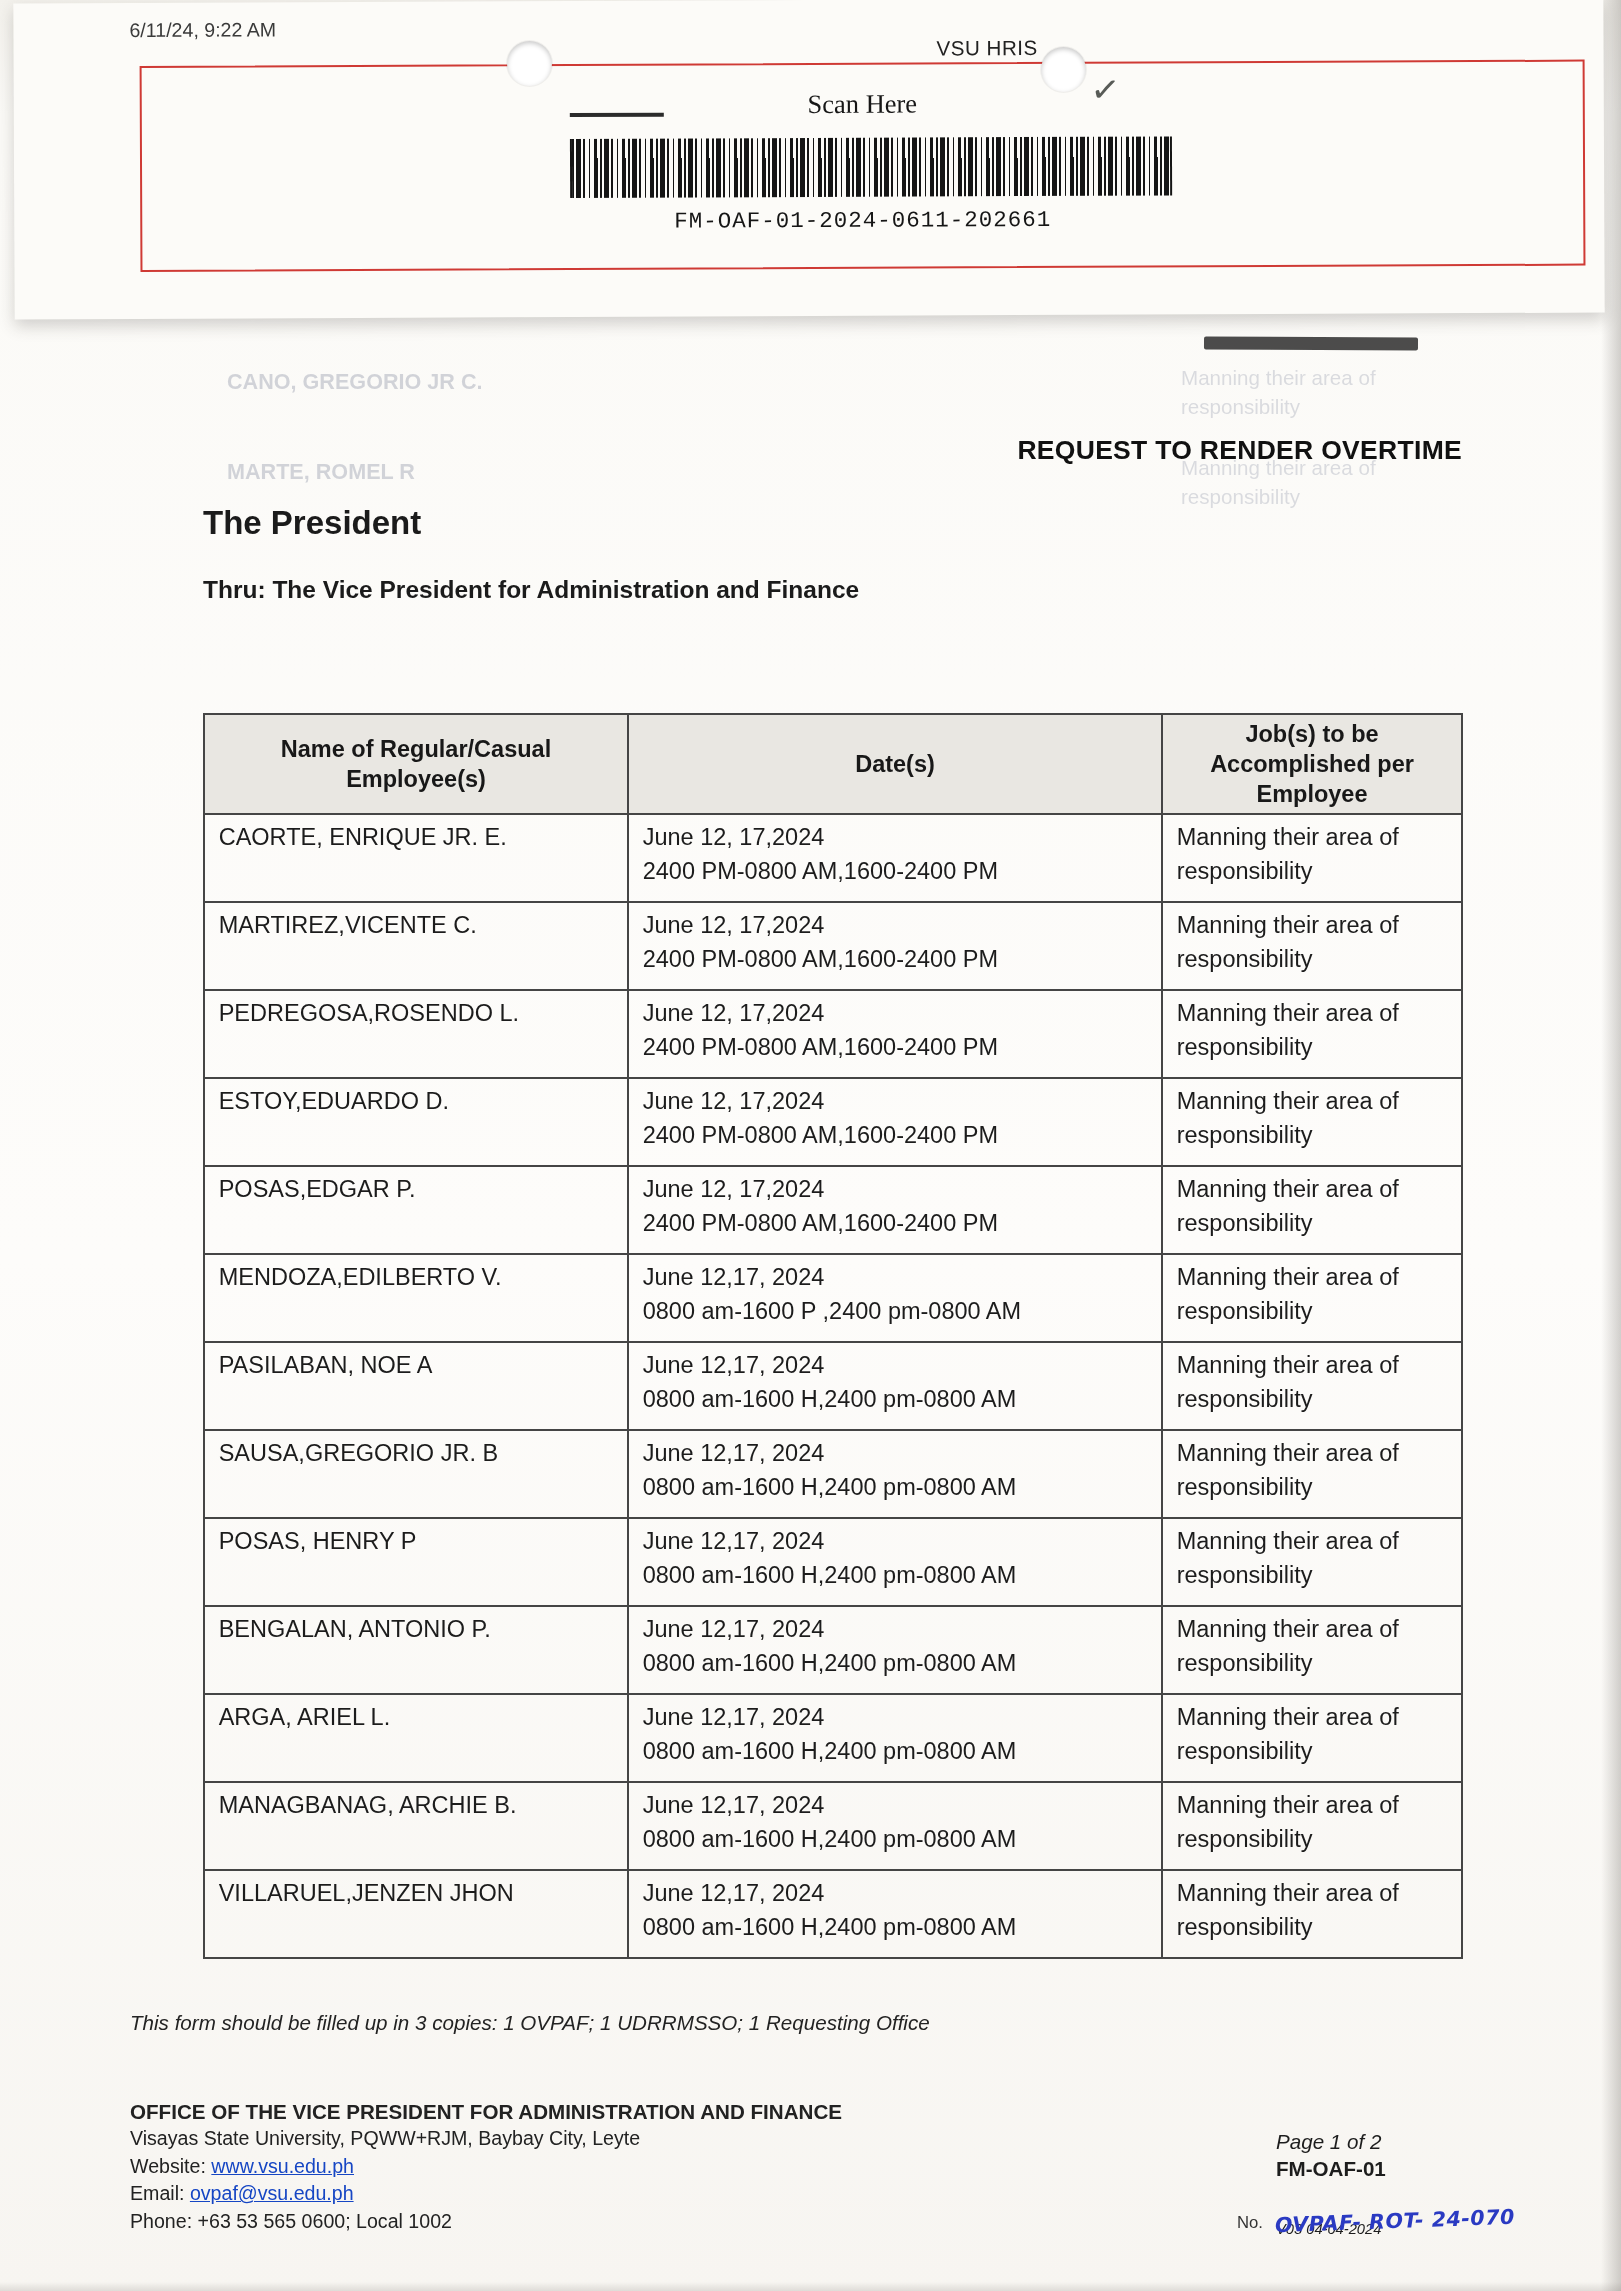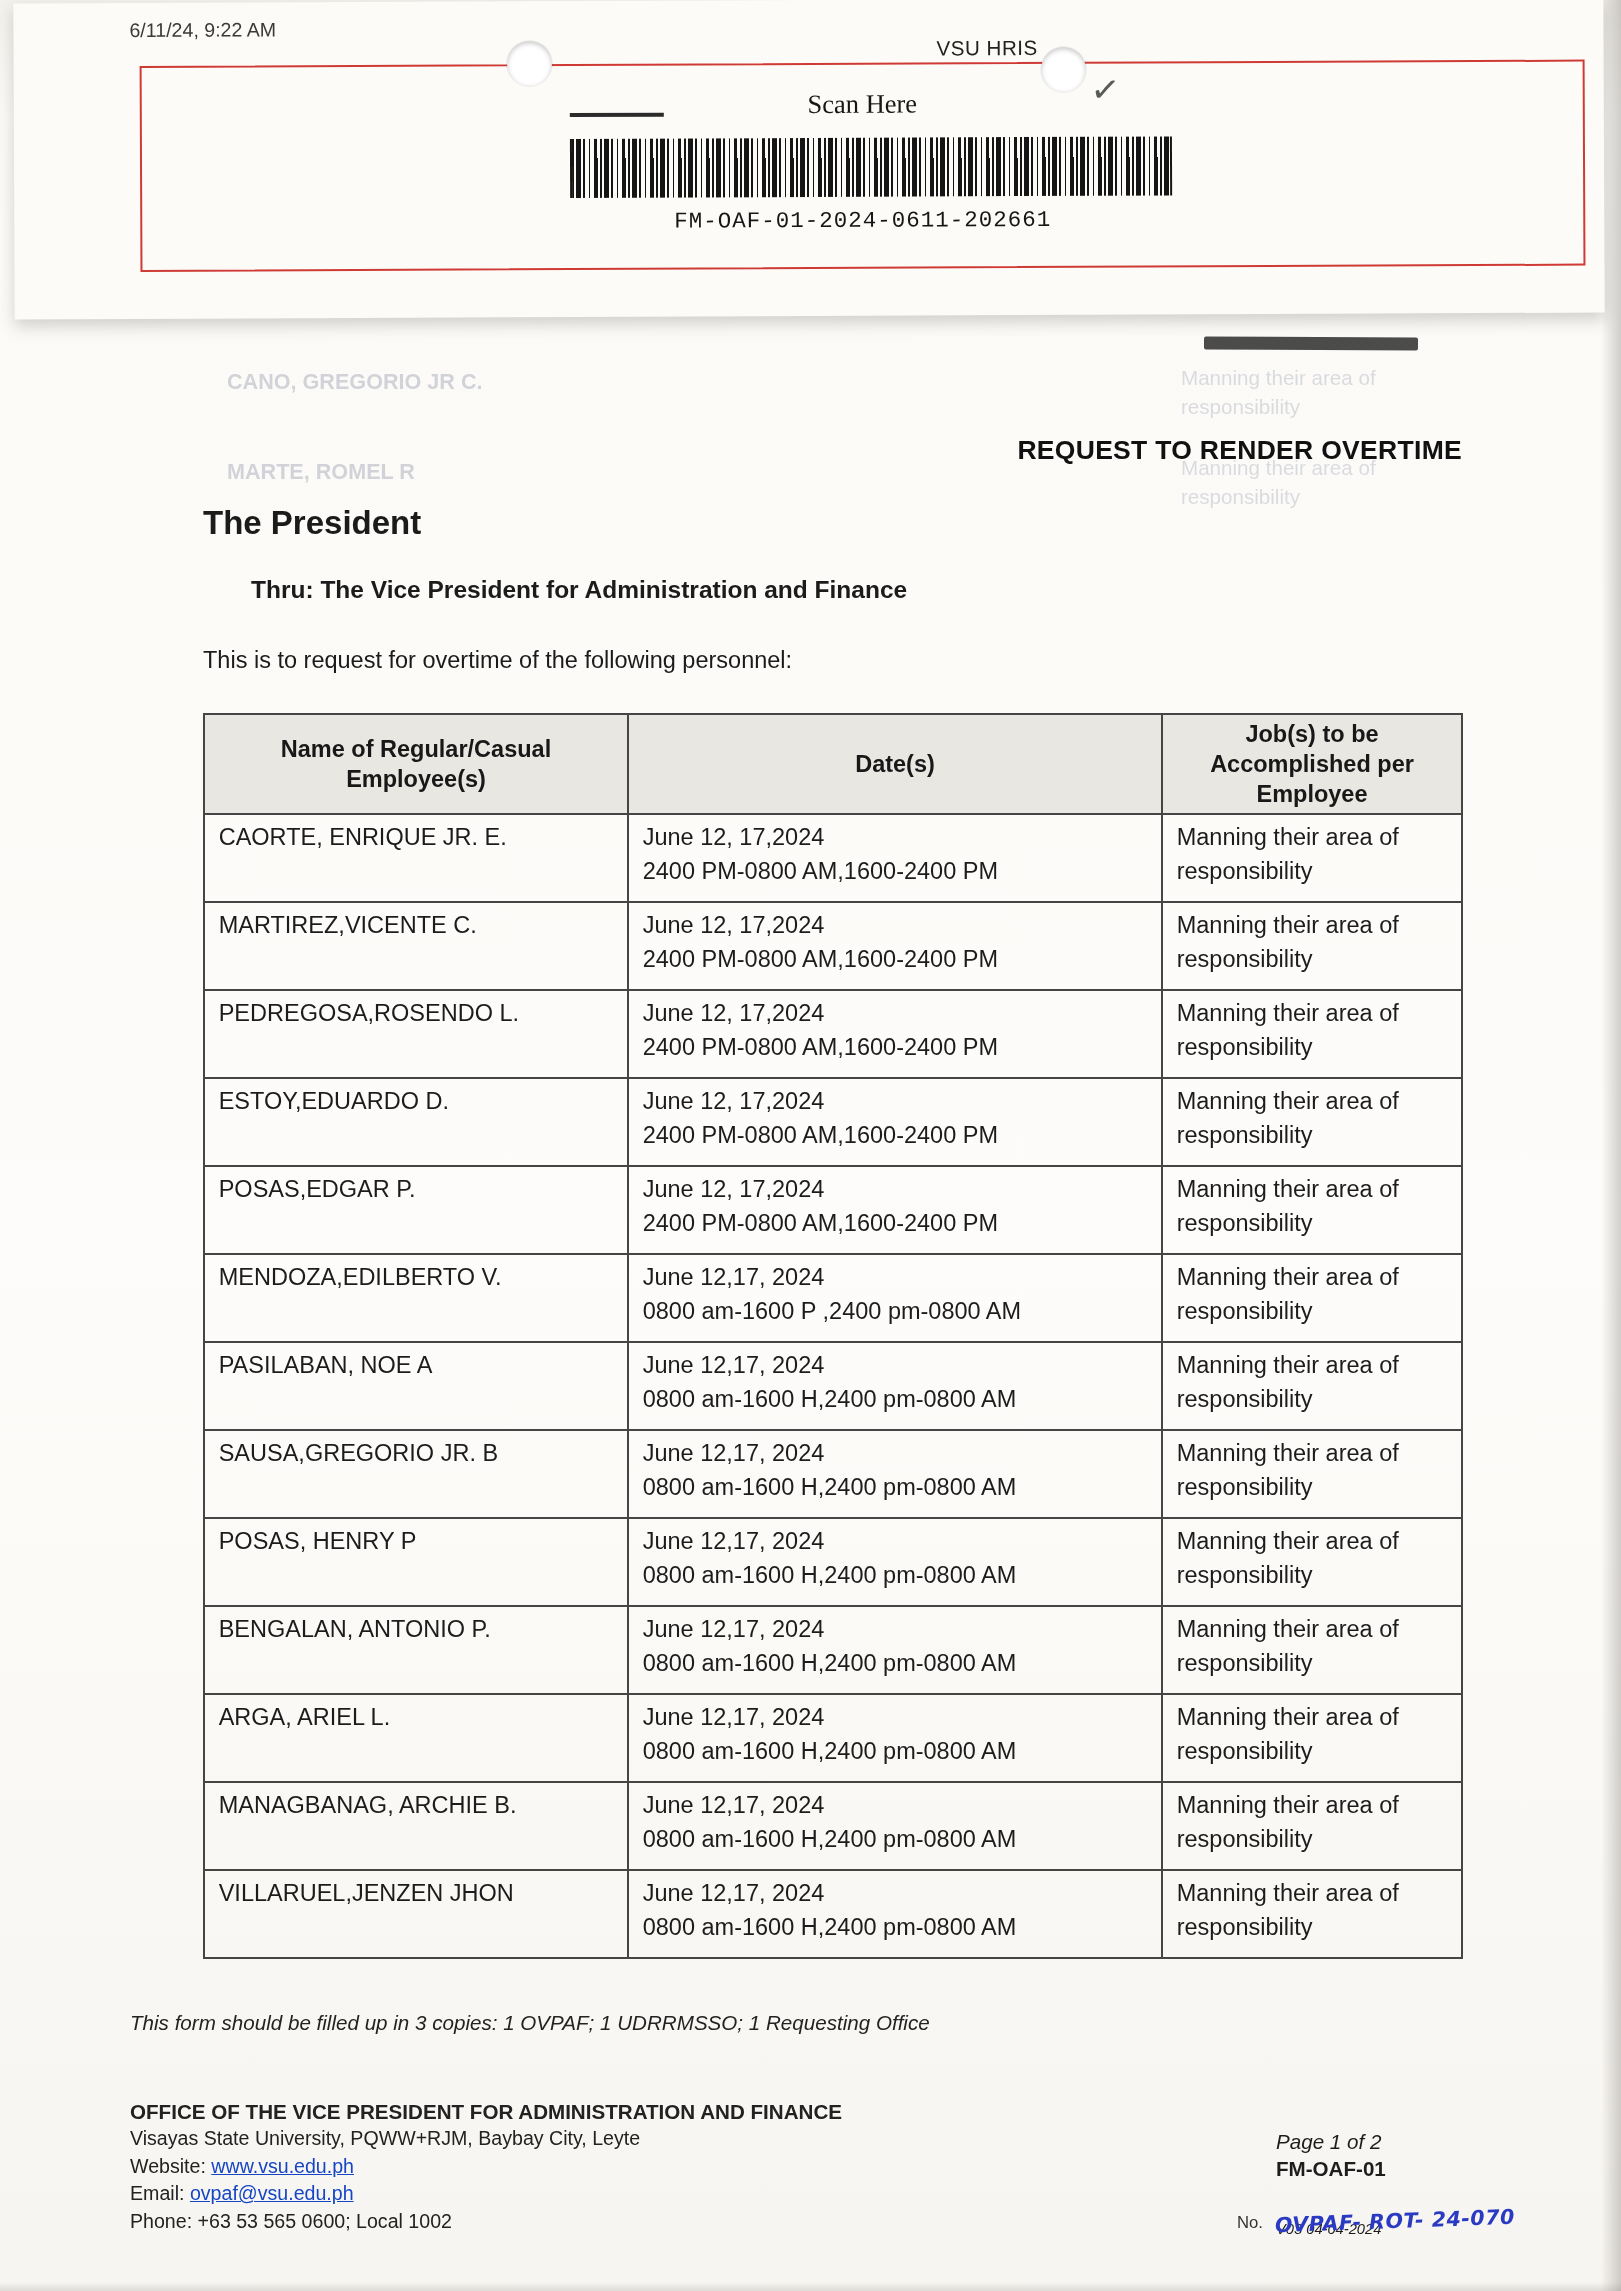--- a/index.html
+++ b/index.html
@@ -49,21 +49,21 @@
     background:#242424; opacity:.82; border-radius:2px; transform:rotate(.3deg); }
   .g-name1 { left:227px; top:369px; font-size:21.6px; opacity:.38; }
   .g-job1  { left:1181px; top:363px; width:274px; font-size:20.6px; line-height:29px; opacity:.30; font-weight:normal; }
   .g-name2 { left:227px; top:459px; font-size:21.6px; opacity:.38; }
   .g-job2  { left:1181px; top:453px; width:274px; font-size:20.6px; line-height:29px; opacity:.30; font-weight:normal; }
 
   
   .doc-title { position:absolute; left:203px; top:435px; width:1259px; text-align:right;
     font-size:26.5px; font-weight:bold; letter-spacing:0.3px; color:#111; }
   .addressee { position:absolute; left:203px; top:504px; font-size:33px; font-weight:bold; }
-  .thru      { position:absolute; left:203px; top:576px; font-size:24.5px; font-weight:bold;margin-left:48px; }
+  .thru      { position:absolute; left:203px; top:576px; font-size:24.5px; font-weight:bold; }
   .intro     { position:absolute; left:203px; top:647px; font-size:23.5px; }
 
   table.ot { position:absolute; left:203px; top:713px; width:1259px;
     border-collapse:collapse; table-layout:fixed; }
   .ot th, .ot td { border:2px solid #454545; box-sizing:border-box; }
   .ot th { background:#e9e7e2; font-weight:bold; text-align:center; vertical-align:middle;
     height:98px; font-size:23.5px; line-height:30px; padding:3.9px 11.8px; color:#181818; }
   .ot td { vertical-align:top; height:88px; font-size:23.5px; line-height:34px;
     padding:4.9px 9.8px 3.9px 13.7px; color:#1c1c1c; }
   .cell-date { white-space:pre-line; padding-left:16.7px; }
@@ -109,21 +109,20 @@
 
   <div class="ghost-bar"></div>
   <div class="ghost g-name1">CANO, GREGORIO JR C.</div>
   <div class="ghost g-job1">Manning their area of responsibility</div>
   <div class="ghost g-name2">MARTE, ROMEL R</div>
   <div class="ghost g-job2">Manning their area of responsibility</div>
 
   <div class="doc-title">REQUEST TO RENDER OVERTIME</div>
   <div class="addressee">The President</div>
   <div class="thru">Thru: The Vice President for Administration and Finance</div>
-  <div class="intro">This is to request for overtime of the following personnel:</div>
 
   <table class="ot">
     <colgroup>
         <col style="width:424px">
         <col style="width:534px">
         <col style="width:300px">
       </colgroup>
     <thead>
       <tr>
         <th>Name of Regular/Casual Employee(s)</th>

